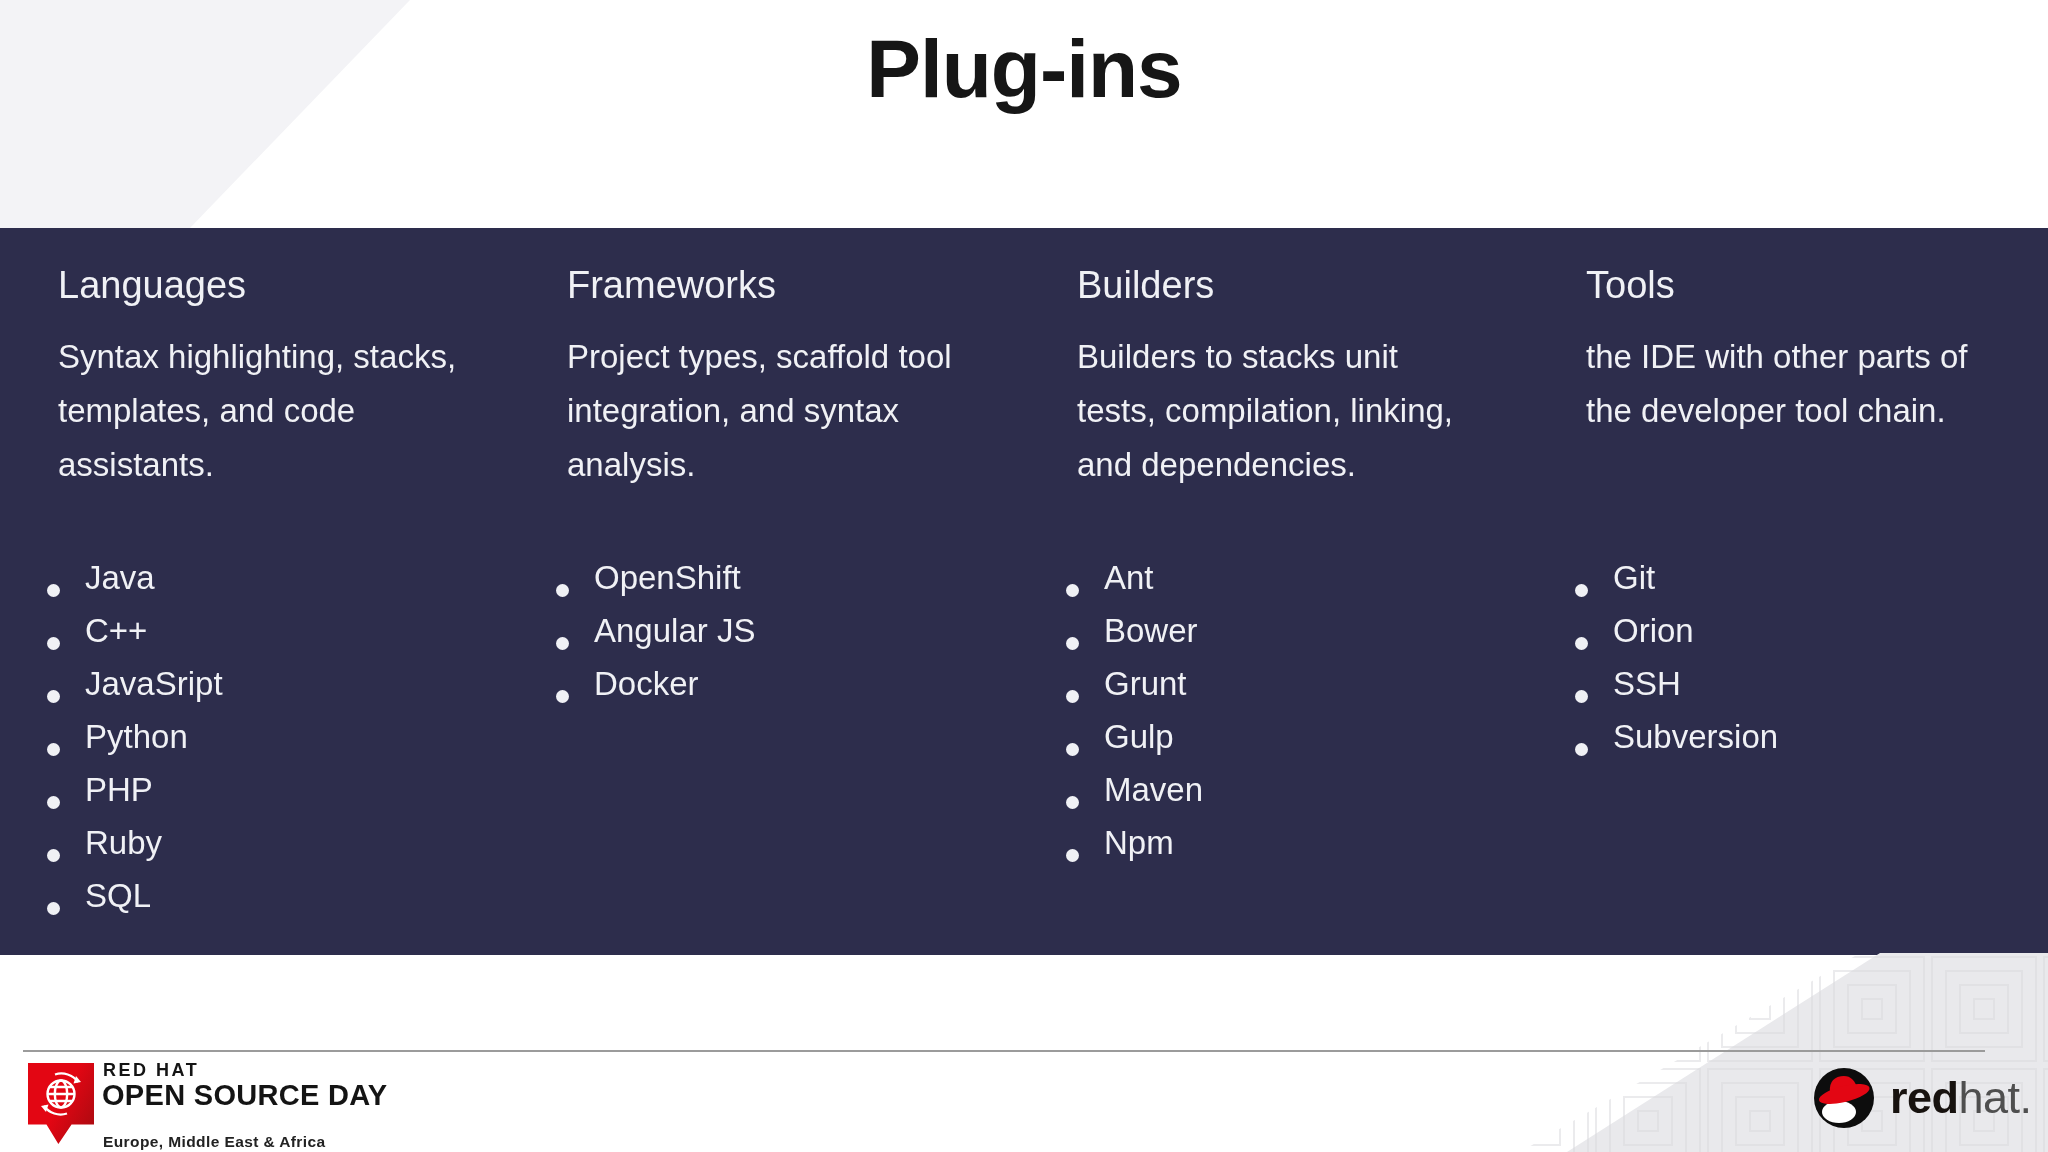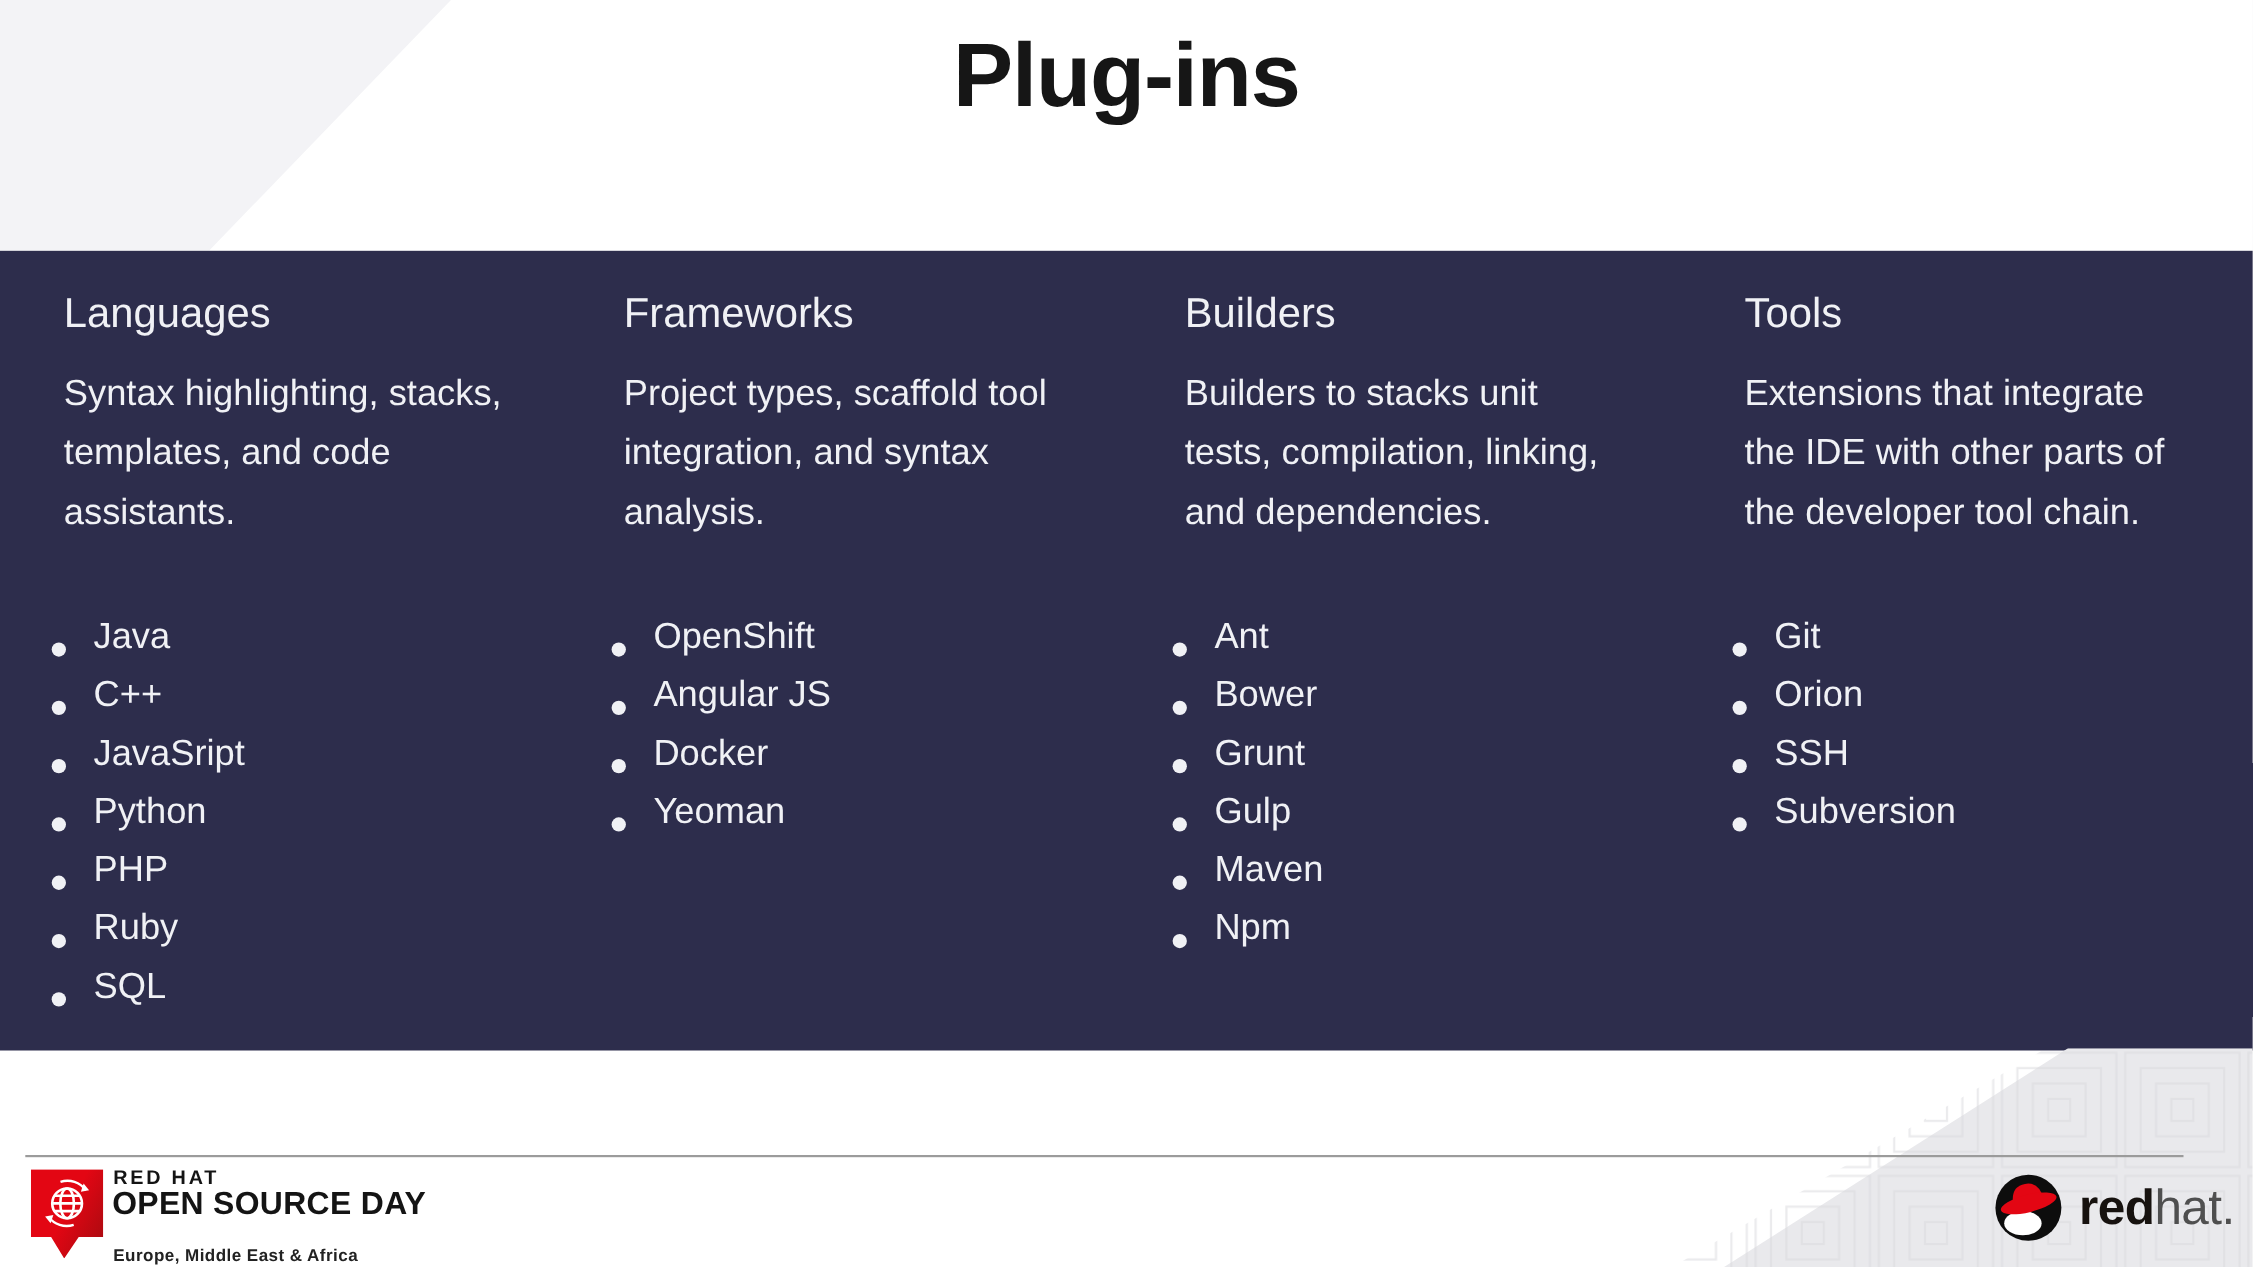--- a/index.html
+++ b/index.html
@@ -108,24 +108,20 @@
             <span class="li-label">OpenShift</span>
           </div>
         <div class="li">
             <span class="dot"></span>
             <span class="li-label">Angular JS</span>
           </div>
         <div class="li">
             <span class="dot"></span>
             <span class="li-label">Docker</span>
           </div>
-        <div class="li">
-            <span class="dot"></span>
-            <span class="li-label">Yeoman</span>
-          </div>
       </div>
     </div>
 
     <div class="col c2">
       <div class="col-header">Builders</div>
       <div class="col-desc">
         <div>Builders to stacks unit</div>
         <div>tests, compilation, linking,</div>
         <div>and dependencies.</div>
       </div>
@@ -153,21 +149,20 @@
         <div class="li">
             <span class="dot"></span>
             <span class="li-label">Npm</span>
           </div>
       </div>
     </div>
 
     <div class="col c3">
       <div class="col-header">Tools</div>
       <div class="col-desc">
-        <div>Extensions that integrate</div>
         <div>the IDE with other parts of</div>
         <div>the developer tool chain.</div>
       </div>
       <div class="col-list">
         <div class="li">
             <span class="dot"></span>
             <span class="li-label">Git</span>
           </div>
         <div class="li">
             <span class="dot"></span>

